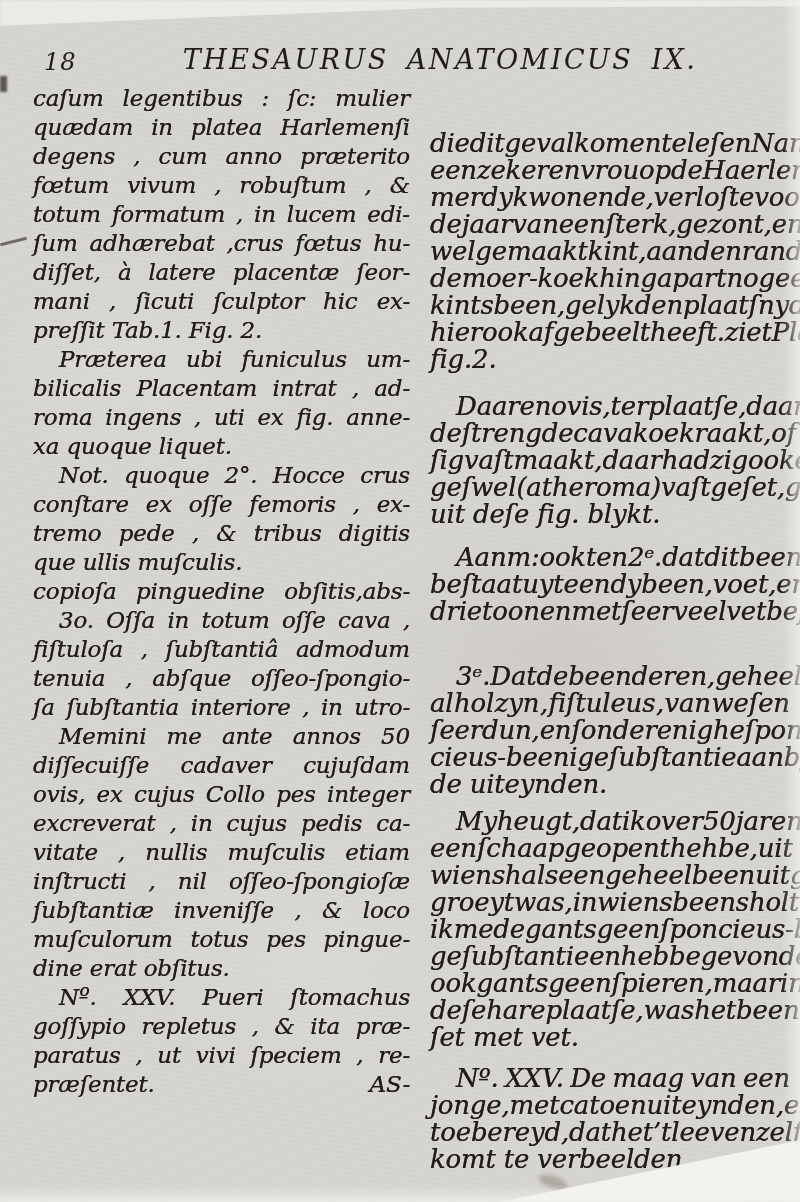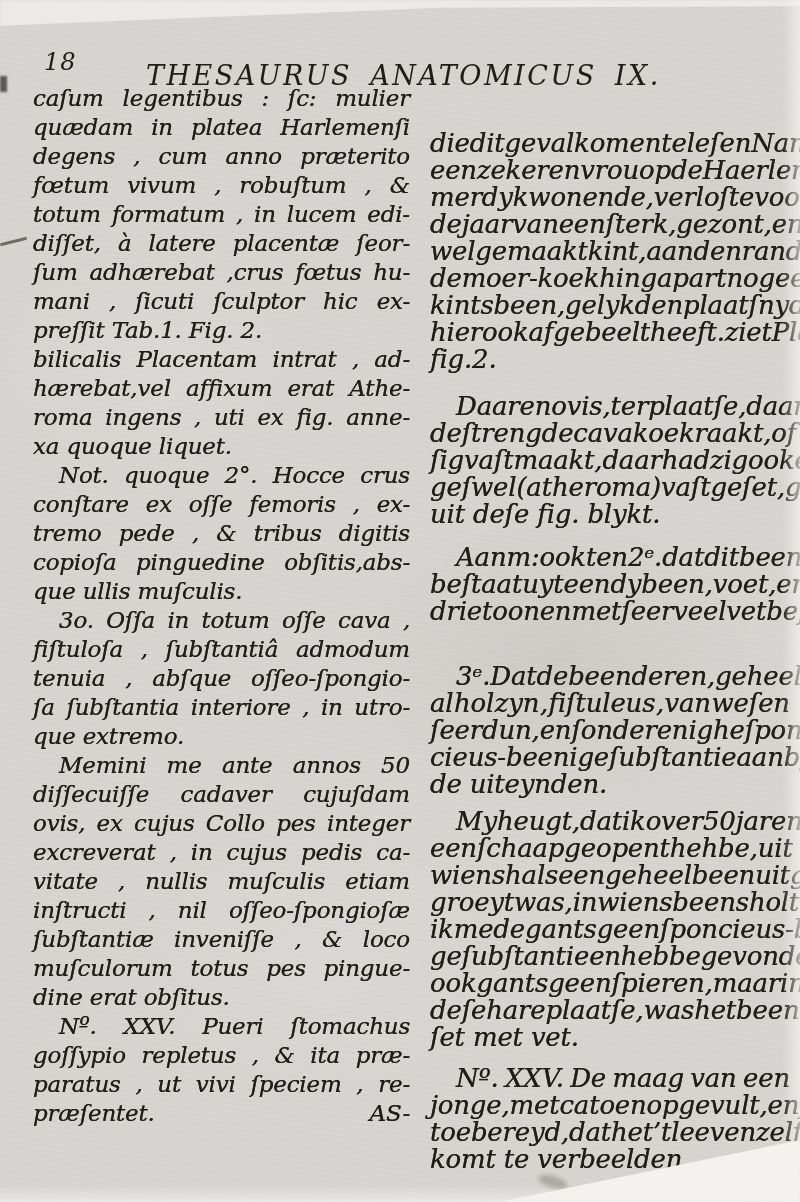--- a/index.html
+++ b/index.html
@@ -16,22 +16,22 @@
       radial-gradient(220px 160px at 18% 30%, rgba(255,255,255,.10), transparent 70%),
       radial-gradient(300px 220px at 70% 55%, rgba(120,112,100,.09), transparent 70%),
       radial-gradient(260px 200px at 40% 80%, rgba(255,255,255,.09), transparent 70%),
       radial-gradient(200px 150px at 85% 20%, rgba(120,112,100,.08), transparent 70%),
       repeating-linear-gradient(7deg, rgba(0,0,0,.012) 0 2px, transparent 2px 5px);
   }
   .running-number{
     position:absolute;left:44px;top:48px;font-size:24px;z-index:2;letter-spacing:1px;
   }
   .running-title{
-    position:absolute;left:130px;top:44px;width:620px;z-index:2;
-    font-size:27px;font-weight:normal;letter-spacing:2.5px;word-spacing:7px;margin:16px;
+    position:absolute;left:130px;top:44px;width:620px;text-align:center;z-index:2;
+    font-size:27px;font-weight:normal;letter-spacing:2.5px;word-spacing:7px;margin:0;
   }
   .columns{
     position:absolute;top:84px;left:33px;display:flex;gap:20px;z-index:2;
   }
   .col{text-align:left;}
   .col-left{width:377px;font-size:23px;line-height:29px;letter-spacing:-.2px;}
   .col-right{width:360px;font-size:26px;line-height:27px;letter-spacing:-.2px;margin-top:46px;}
   .col-left,.col-right{
     text-shadow:0 0 .6px rgba(32,27,20,.8);
     -webkit-text-stroke:.2px rgba(32,27,20,.55);
@@ -131,56 +131,56 @@
           </div>
           <div class="line just">
             <span>totum</span>
             <span>formatum</span>
             <span>,</span>
             <span>in</span>
             <span>lucem</span>
             <span>edi-</span>
           </div>
           <div class="line just">
+            <span>ſum</span>
+            <span>adhærebat</span>
+            <span>,crus</span>
+            <span>fœtus</span>
+            <span>hu-</span>
+          </div>
+          <div class="line just">
             <span>diſſet,</span>
             <span>à</span>
             <span>latere</span>
             <span>placentæ</span>
             <span>ſeor-</span>
           </div>
           <div class="line just">
-            <span>ſum</span>
-            <span>adhærebat</span>
-            <span>,crus</span>
-            <span>fœtus</span>
-            <span>hu-</span>
-          </div>
-          <div class="line just">
             <span>mani</span>
             <span>,</span>
             <span>ſicuti</span>
             <span>ſculptor</span>
             <span>hic</span>
             <span>ex-</span>
           </div>
           <div class="line">preſſit Tab.1.  Fig. 2.</div>
         </div>
         <div class="para">
+          <div class="line indent just">
+            <span>Præterea</span>
+            <span>ubi</span>
+            <span>funiculus</span>
+            <span>um-</span>
+          </div>
           <div class="line just">
             <span>bilicalis</span>
             <span>Placentam</span>
             <span>intrat</span>
             <span>,</span>
             <span>ad-</span>
-          </div>
-          <div class="line just">
-            <span>hærebat,vel</span>
-            <span>affixum</span>
-            <span>erat</span>
-            <span>Athe-</span>
           </div>
           <div class="line just">
             <span>roma</span>
             <span>ingens</span>
             <span>,</span>
             <span>uti</span>
             <span>ex</span>
             <span>fig.</span>
             <span>anne-</span>
           </div>
@@ -203,26 +203,26 @@
             <span>ex-</span>
           </div>
           <div class="line just">
             <span>tremo</span>
             <span>pede</span>
             <span>,</span>
             <span>&amp;</span>
             <span>tribus</span>
             <span>digitis</span>
           </div>
+          <div class="line">que ullis muſculis.</div>
           <div class="line just">
             <span>copioſa</span>
             <span>pinguedine</span>
             <span>obſitis,abs-</span>
           </div>
-          <div class="line">que ullis muſculis.</div>
         </div>
         <div class="para">
           <div class="line indent just">
             <span>3o.</span>
             <span>Oſſa</span>
             <span>in</span>
             <span>totum</span>
             <span>oſſe</span>
             <span>cava</span>
             <span>,</span>
@@ -240,21 +240,20 @@
             <span>oſſeo-ſpongio-</span>
           </div>
           <div class="line just">
             <span>ſa</span>
             <span>ſubſtantia</span>
             <span>interiore</span>
             <span>,</span>
             <span>in</span>
             <span>utro-</span>
           </div>
-          <div class="line">que extremo.</div>
         </div>
         <div class="para">
           <div class="line indent just">
             <span>Memini</span>
             <span>me</span>
             <span>ante</span>
             <span>annos</span>
             <span>50</span>
           </div>
           <div class="line just">
@@ -596,21 +595,21 @@
             <span>De</span>
             <span>maag</span>
             <span>van</span>
             <span>een</span>
           </div>
           <div class="line just">
             <span>jonge</span>
             <span>,</span>
             <span>met</span>
             <span>catoen</span>
-            <span>opgevult</span>
+            <span>uiteynden</span>
             <span>,</span>
             <span>en</span>
             <span>ſoo</span>
           </div>
           <div class="line just">
             <span>toebereyd</span>
             <span>,</span>
             <span>dat</span>
             <span>het</span>
             <span>’t</span>

